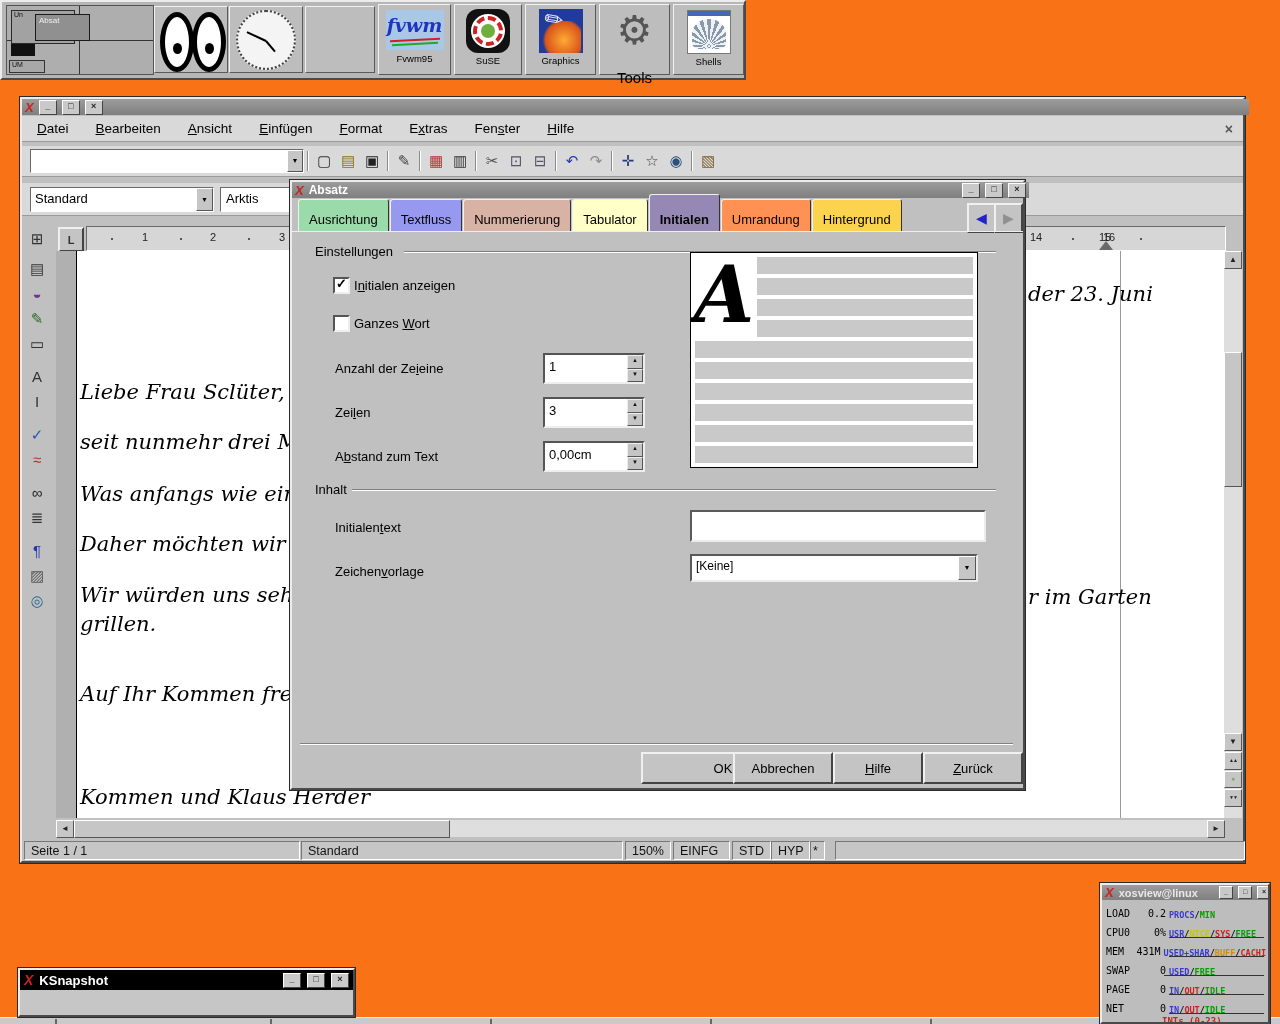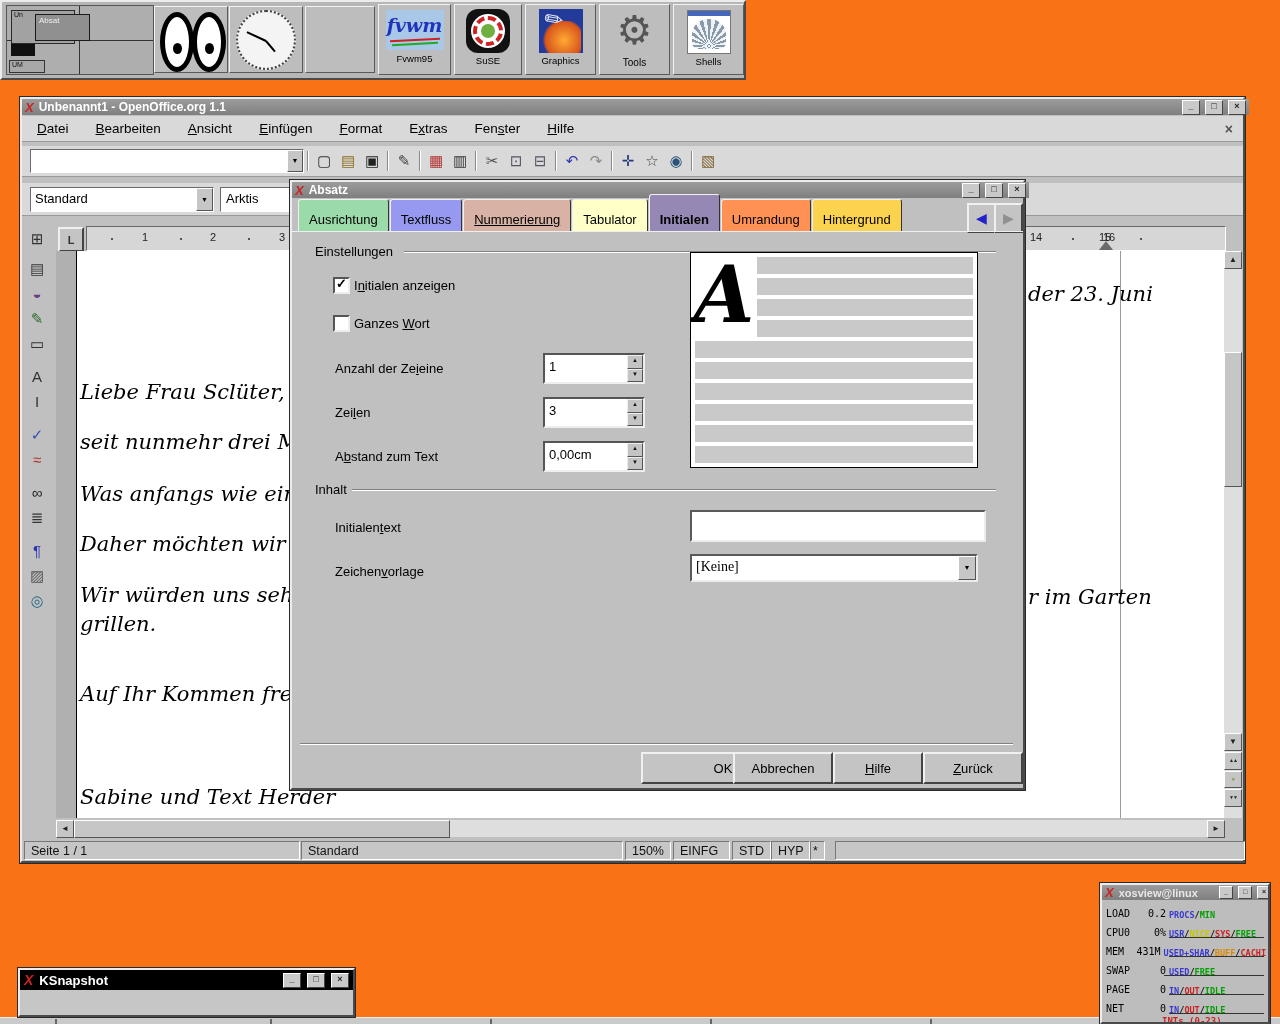--- a/index.html
+++ b/index.html
@@ -107,37 +107,36 @@
     <div class="abs r1" style="left:523px;top:2px;width:69px;height:69px;background:#bdbdbd;text-align:center;">
       <div style="margin:4px auto 0;width:44px;height:44px;background:#223a99;position:relative;overflow:hidden;">
         <div style="position:absolute;left:4px;top:12px;width:38px;height:32px;background:radial-gradient(circle at 55% 60%, #ffaa33, #d8541a 65%, transparent 75%);"></div>
         <div style="position:absolute;left:6px;top:-2px;font-size:22px;color:#e8e8f8;transform:rotate(-35deg);">✎</div>
       </div>
       <div style="font-size:9.5px;margin-top:2px;">Graphics</div>
     </div>
     <div class="abs r1" style="left:597px;top:2px;width:69px;height:69px;background:#bdbdbd;text-align:center;">
       <div style="margin:0 auto;width:44px;height:48px;font-size:40px;line-height:50px;color:#555;">⚙</div>
 
-      <div style="font-size:10px;margin-top:4px;">Tools</div>
+      <div style="font-size:15px;margin-top:16px;">Tools</div>
     </div>
     <div class="abs r1" style="left:671px;top:2px;width:69px;height:69px;background:#bdbdbd;text-align:center;">
       <div style="margin:5px auto 0;width:42px;height:42px;background:#fff;border:1px solid #777;position:relative;">
         <div style="position:absolute;left:0;top:0;width:100%;height:5px;background:#4466bb;"></div>
         <div style="position:absolute;left:4px;top:8px;width:34px;height:30px;border-radius:50% 50% 20% 20%;
                     background:repeating-conic-gradient(from 140deg at 50% 90%, #8899aa 0 9deg, #eef2f6 9deg 18deg);"></div>
       </div>
       <div style="font-size:9.5px;margin-top:2px;">Shells</div>
     </div>
   </div>
 
   <div class="abs r2" style="left:20px;top:97px;width:1221px;height:762px;background:#c0c0c0;box-shadow:0 0 0 1px #2a2a2a;">
 
     <div class="abs tb" style="left:0;top:0;width:100%;height:16px;">
       <span class="logo">X</span>
-      <span class="ttl">Unbenannt1 - OpenOffice.org 1.1</span>
       <span class="tbtn">_</span>
       <span class="tbtn">□</span>
       <span class="tbtn">×</span>
     </div>
 
     <div class="abs" style="left:0;top:17px;width:100%;height:26px;background:#d9d9d9;border-bottom:1px solid #9a9a9a;
                 display:flex;align-items:center;gap:27px;padding-left:15px;box-sizing:border-box;">
       <span class="mi"><span></span><u>D</u><span>atei</span></span>
       <span class="mi"><span></span><u>B</u><span>earbeiten</span></span>
       <span class="mi"><span></span><u>A</u><span>nsicht</span></span>
@@ -238,21 +237,21 @@
     <div class="abs" style="left:34px;top:152px;width:1168px;height:567px;background:#b0b0b0;overflow:hidden;">
       <div class="abs" style="left:20px;top:0;width:1148px;height:100%;background:#fff;border-left:1px solid #000;"></div>
       <div class="abs" style="left:1064px;top:0;width:1px;height:100%;background:#9a9a9a;"></div>
       <div class="docline" style="left:24px;top:129px;">Liebe Frau Sclüter, lieber H</div>
       <div class="docline" style="left:24px;top:179px;">seit nunmehr drei Monaten l</div>
       <div class="docline" style="left:24px;top:231px;">Was anfangs wie eine große</div>
       <div class="docline" style="left:24px;top:281px;">Daher möchten wir Sie zu ei</div>
       <div class="docline" style="left:24px;top:332px;">Wir würden uns sehr freuen,</div>
       <div class="docline" style="left:24px;top:361px;">grillen.</div>
       <div class="docline" style="left:24px;top:431px;">Auf Ihr Kommen freuen sich</div>
-      <div class="docline" style="left:24px;top:534px;">Sabine und Text Herder</div>
+      <div class="docline" style="left:24px;top:534px;">Kommen und Klaus Herder</div>
       <div class="docline" style="left:972px;top:31px;">der 23. Juni</div>
       <div class="docline" style="left:972px;top:334px;">r im Garten</div>
     </div>
 
     <div class="abs" style="left:1202px;top:152px;width:18px;height:567px;background:#dedede;">
       <div class="sbtn" style="left:0;top:0;width:16px;height:16px;font-size:8px;line-height:15px;">▲</div>
       <div class="sbtn" style="left:0;top:101px;width:16px;height:133px;background:#c6c6c6;"></div>
       <div class="sbtn" style="left:0;top:482px;width:16px;height:16px;font-size:8px;line-height:15px;">▼</div>
       <div class="sbtn" style="left:0;top:501px;width:16px;height:16px;font-size:5px;line-height:15px;letter-spacing:-1px;">▲▲</div>
       <div class="sbtn" style="left:0;top:520px;width:16px;height:15px;font-size:7px;line-height:14px;color:#8a6;">●</div>
@@ -300,21 +299,21 @@
       <span class="tbtn">×</span>
     </div>
 
     <div class="abs" style="left:6px;top:17px;width:660px;height:32px;display:flex;align-items:flex-end;">
       <div class="tab" style="background: rgb(154, 219, 169);">
           <span>Ausrichtung</span>
         </div>
       <div class="tab" style="background: rgb(151, 153, 240);">
           <span>Textfluss</span>
         </div>
-      <div class="tab" style="background: rgb(216, 178, 164); text-decoration: underline;">
+      <div class="tab" style="background: rgb(216, 178, 164);">
           <span>Nummerierung</span>
         </div>
       <div class="tab" style="background: rgb(255, 255, 200);">
           <span>Tabulator</span>
         </div>
       <div class="tab active" style="background: rgb(149, 136, 180);">
           <span>Initialen</span>
         </div>
       <div class="tab" style="background: rgb(255, 145, 85);">
           <span>Umrandung</span>
@@ -380,21 +379,21 @@
     </div>
 
     <span class="lbl" style="left:23px;top:300px;">Inhalt</span>
     <div class="groove" style="left:60px;top:307px;width:644px;"></div>
 
     <span class="lbl" style="left:43px;top:338px;"><span>Initialen</span><u>t</u><span>ext</span></span>
     <div class="abs s2" style="left:398px;top:328px;width:284px;height:24px;background:#fff;font-size:13px;padding:2px 4px;"></div>
 
     <span class="lbl" style="left:43px;top:382px;"><span>Zeichen</span><u>v</u><span>orlage</span></span>
     <div class="abs s2" style="left:398px;top:372px;width:284px;height:24px;background:#fff;">
-      <span style="font-size:14px;padding:3px 16px 0 4px;display:inline-block;font-family:Liberation Serif, serif;">[Keine]</span>
+      <span style="font-size:12px;padding:3px 16px 0 4px;display:inline-block;">[Keine]</span>
       <span class="abs" style="right:0;top:0;width:18px;height:100%;background:#c6c6c6;border:1px solid;border-color:#fff #555 #555 #fff;
                    font-size:7px;text-align:center;line-height:22px;box-sizing:border-box;">▼</span>
     </div>
 
     <div class="groove" style="left:8px;top:561px;width:713px;"></div>
     <div class="abs btn" style="left:349px;top:570px;width:88px;height:28px;padding-left:36px;">
         <span><span>OK</span><u></u><span></span></span>
       </div>
     <div class="abs btn" style="left:441px;top:570px;width:96px;height:28px;">
         <span><span>Abbrechen</span><u></u><span></span></span>

